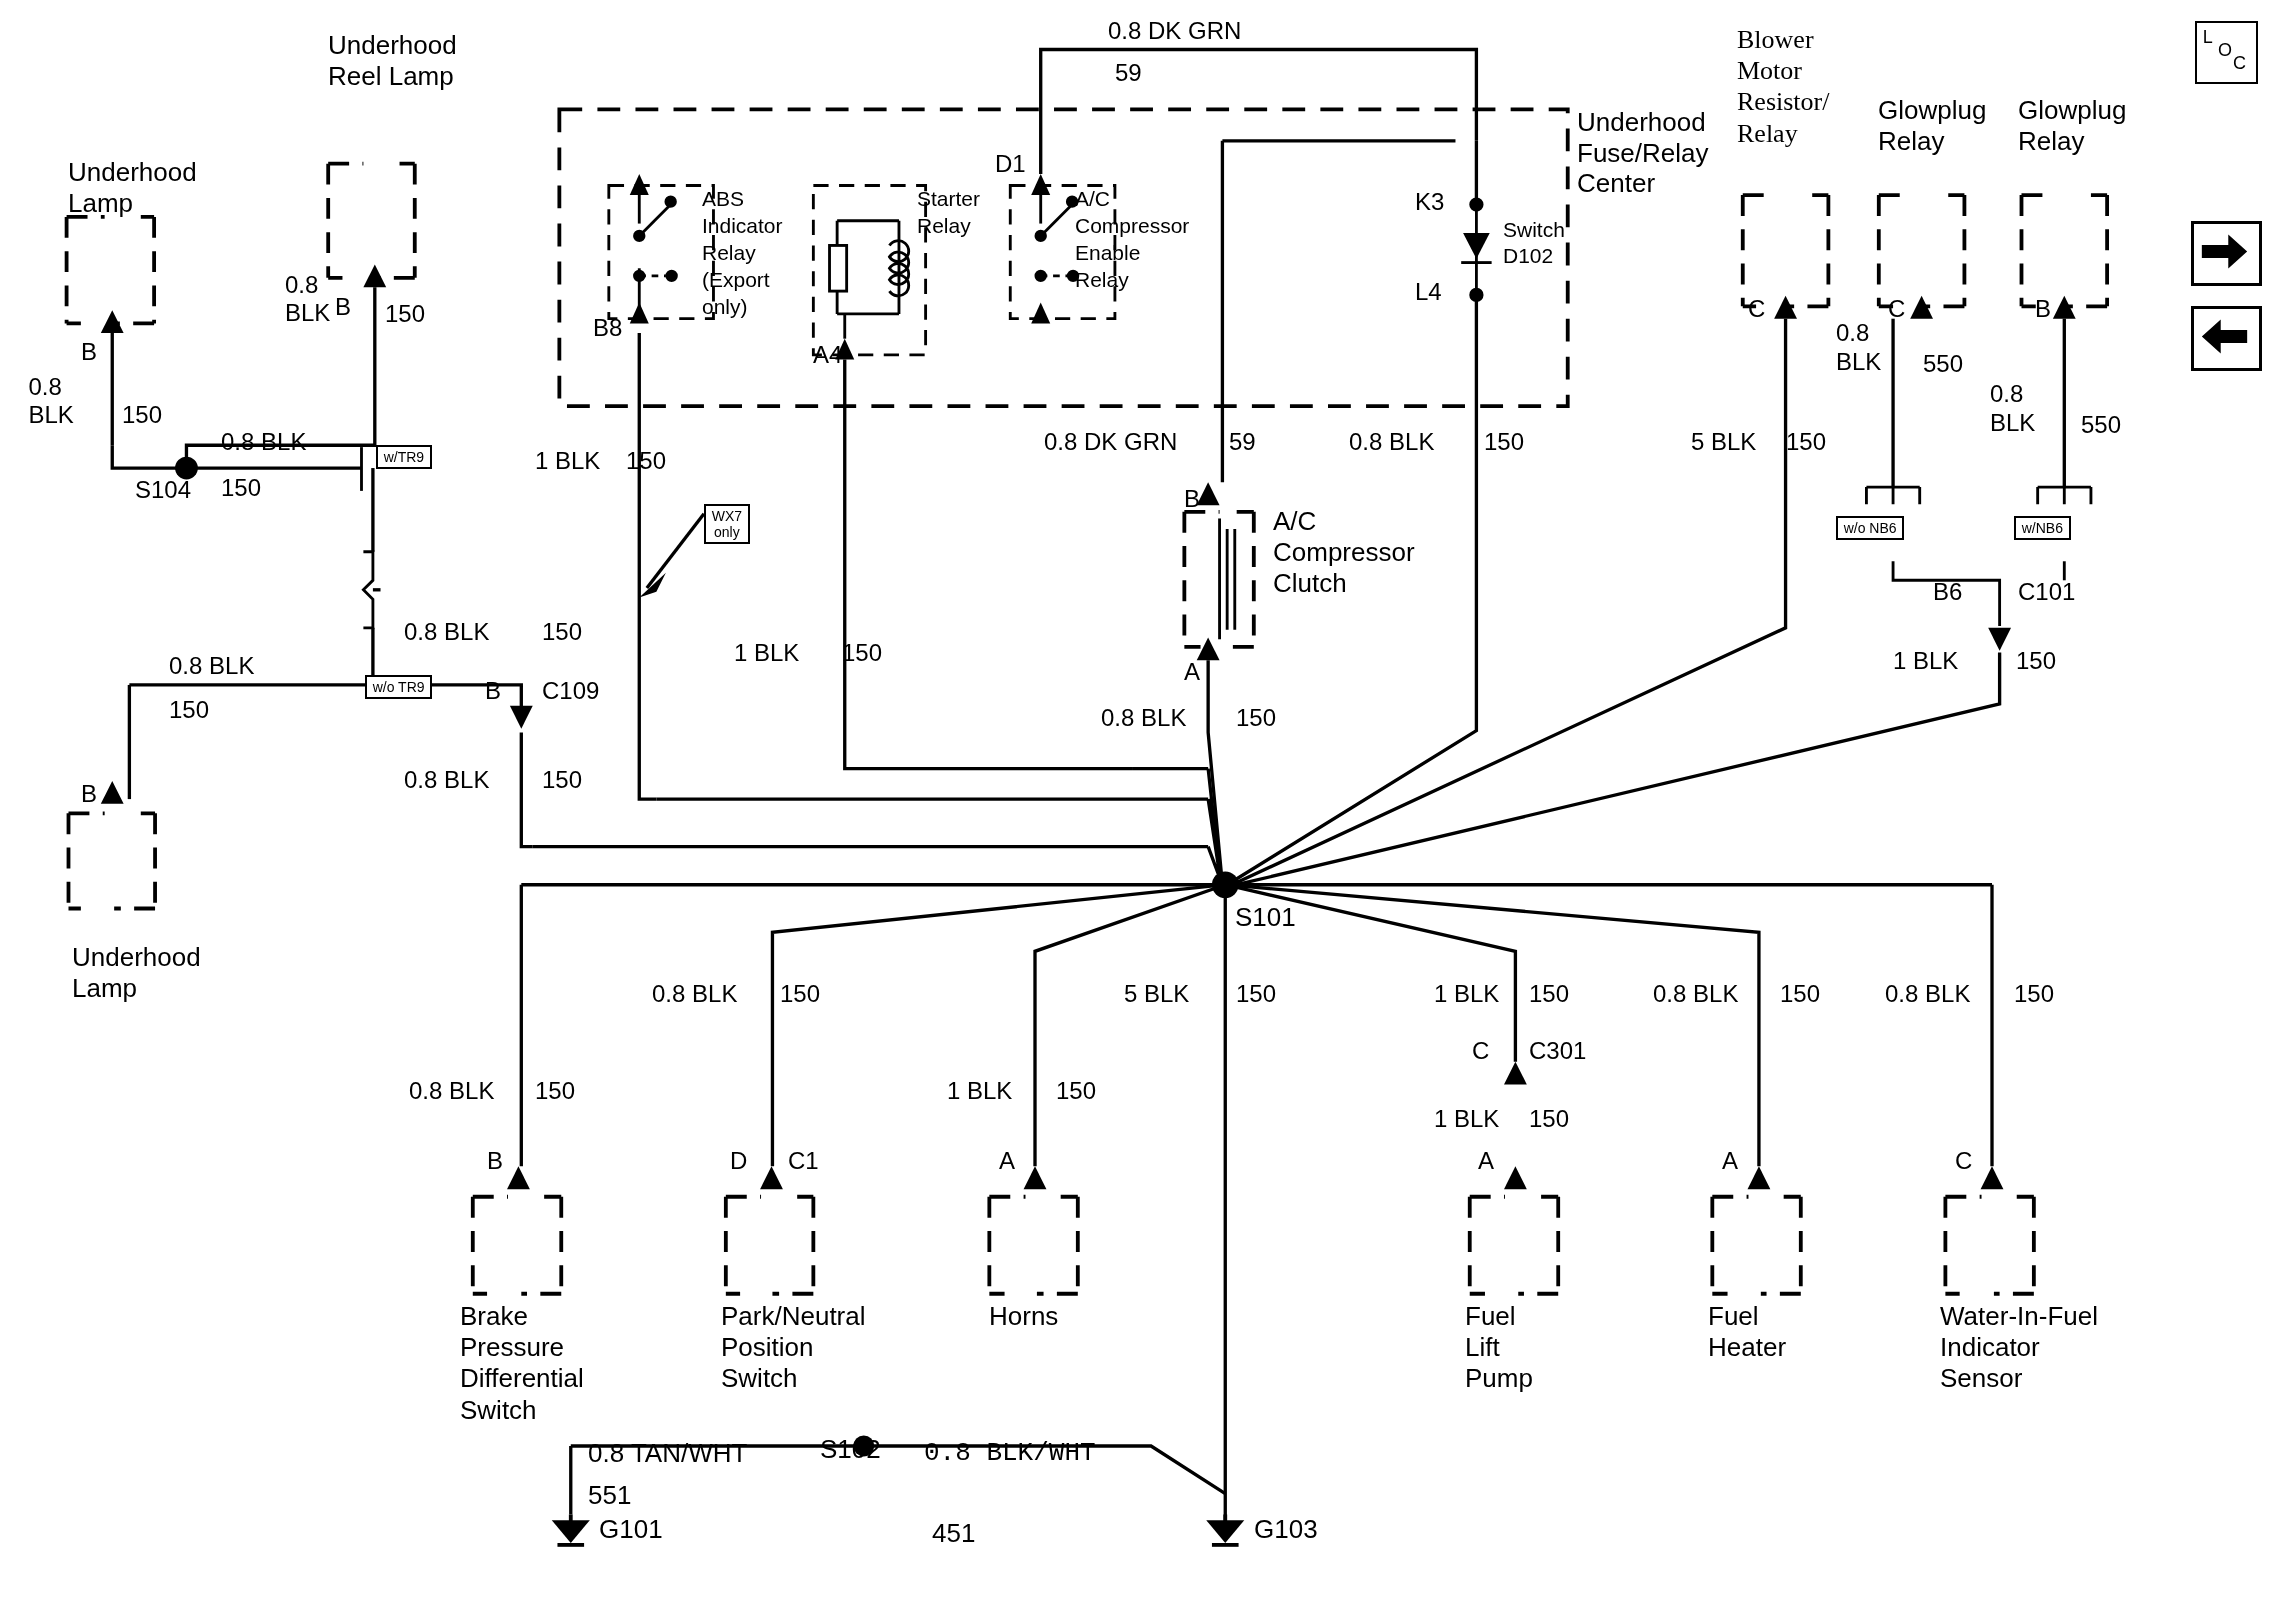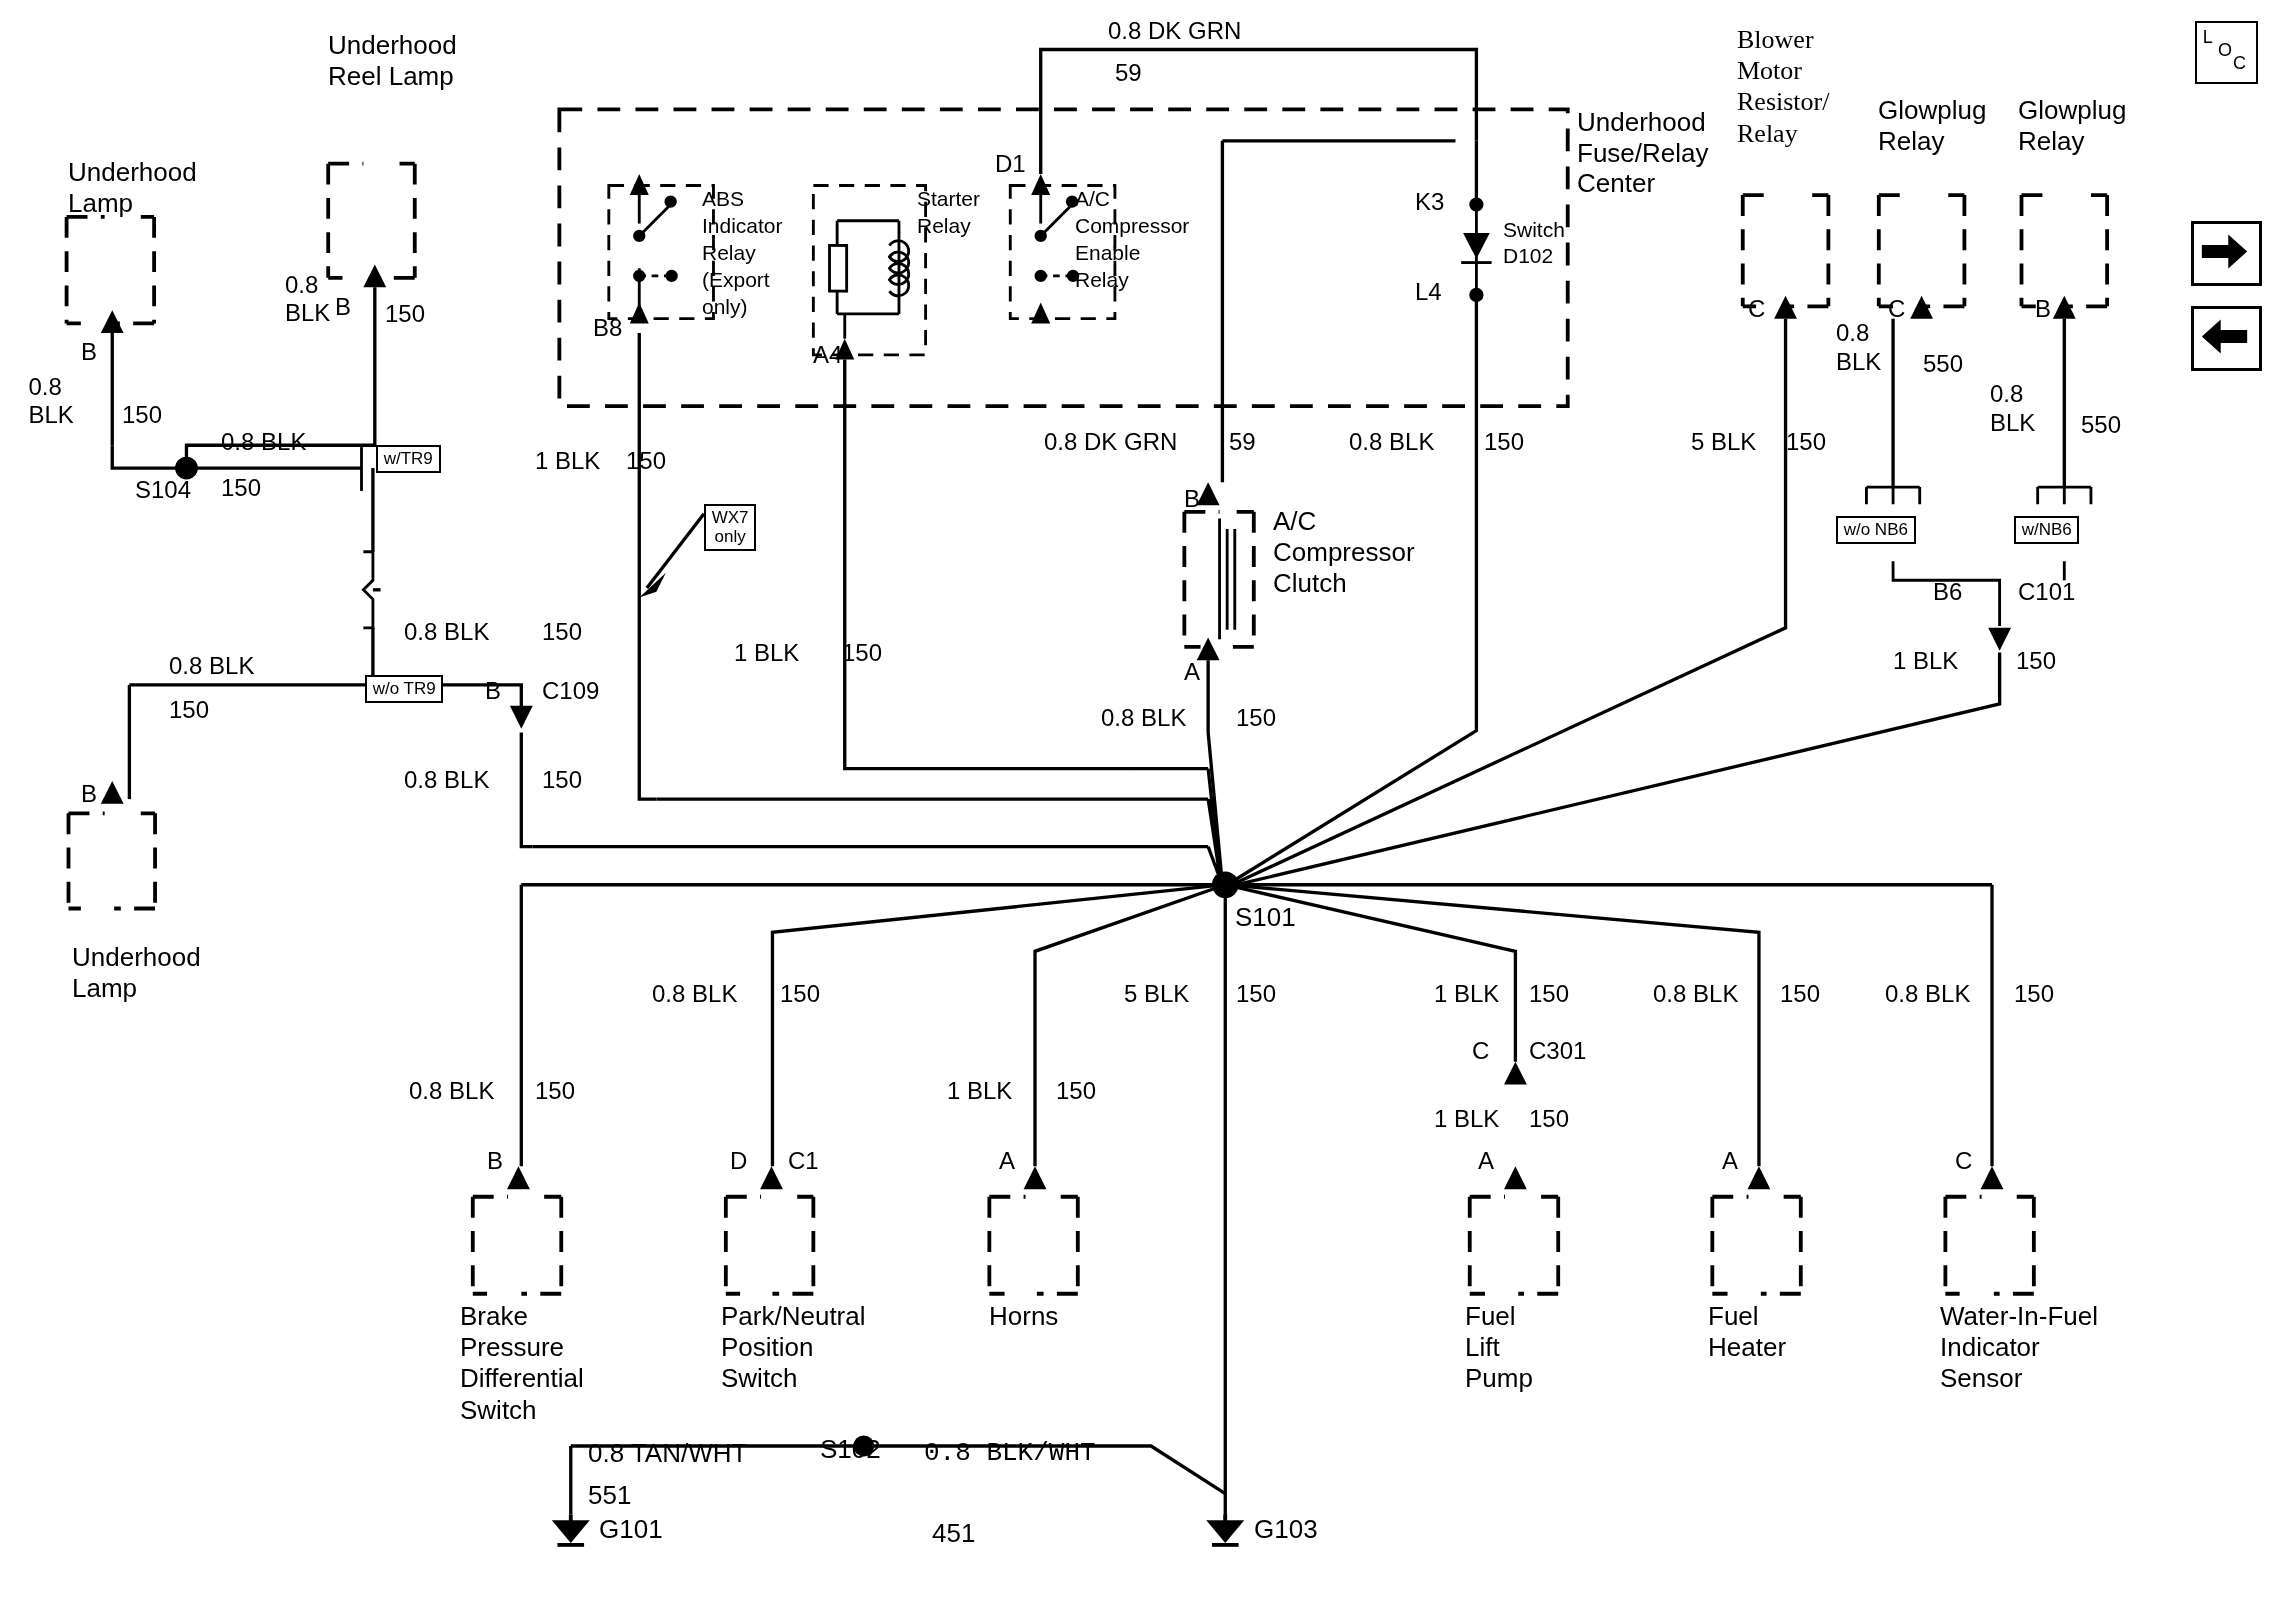--- a/index.html
+++ b/index.html
@@ -4,21 +4,21 @@
 <style>
   html,body{margin:0;padding:0;background:#fff;}
   body{font-family:"Liberation Sans", sans-serif;}
   #root{position:relative;width:2285px;height:1602px;background:#fff;overflow:hidden;}
   #svgroot{position:absolute;left:0;top:0;width:2285px;height:1602px;}
   .lbl{position:absolute;font-family:"Liberation Sans", sans-serif;color:#000;white-space:pre;line-height:1.18;}
   .s22{font-size:21px;}
   .s24{font-size:24px;}
   .s26{font-size:26px;}
   .s18{font-size:18px;}
-  .boxlbl{position:absolute;border:2.9px solid #000;background:#fff;font-size:17px;padding:1.9px 5.7px;font-family:"Liberation Sans", sans-serif;}
+  .boxlbl{position:absolute;border:2.9px solid #000;background:#fff;font-size:14px;padding:1.9px 5.7px;font-family:"Liberation Sans", sans-serif;}
   .ctr{text-align:center;}
 </style>
 </head>
 <body>
 
 <div id="root">
 
 <svg id="svgroot" viewBox="0 0 2402 1684">
   <g stroke="#000" fill="none" stroke-width="3.5">
 

